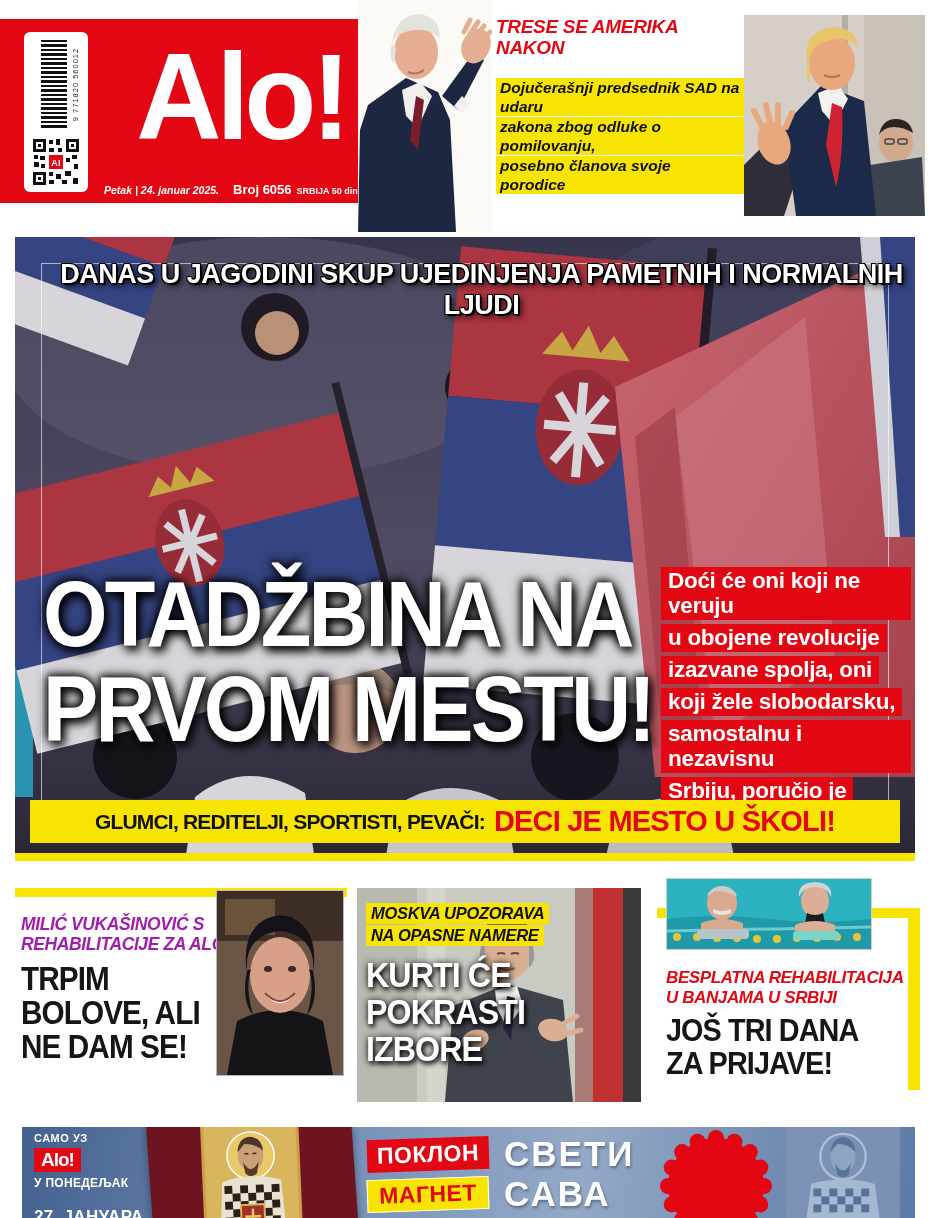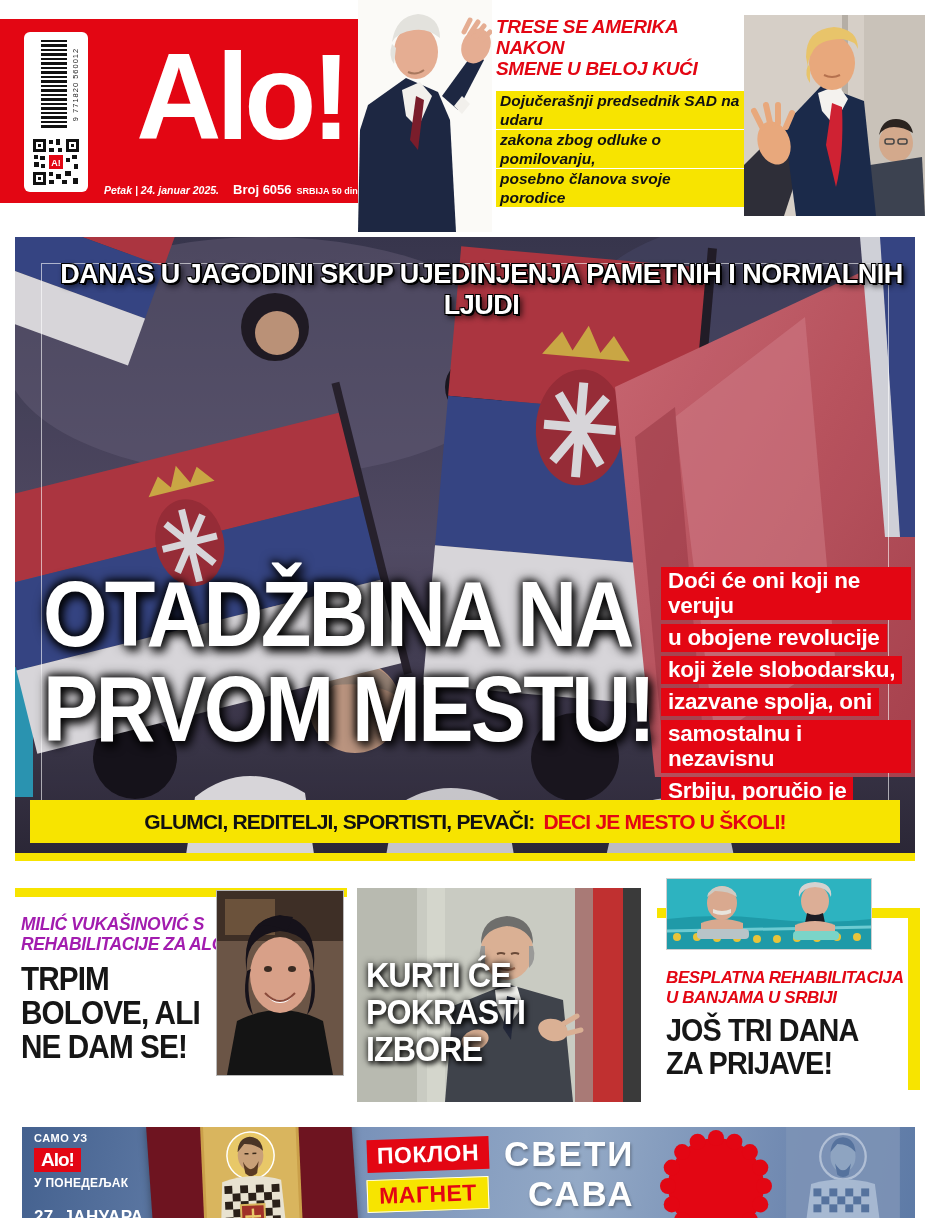--- a/index.html
+++ b/index.html
@@ -25,37 +25,37 @@
 
   
   .biden-photo{left:358px;top:0;width:134px;height:232px;background:#fdfdfb;overflow:hidden;}
   .trump-photo{left:744px;top:15px;width:181px;height:201px;overflow:hidden;background:#d6cfc7;}
 
   
   .top-story{left:496px;top:16px;width:248px;}
   .ts-kicker .bl{display:block;color:#e30613;font-weight:800;font-style:italic;font-size:19px;line-height:21px;letter-spacing:-.3px;}
   .ts-headline{margin-top:8px;}
   .ts-headline .bl{display:block;color:#141414;font-weight:900;font-size:37px;line-height:37px;letter-spacing:-1px;transform:scaleX(.97);transform-origin:0 50%;}
-  .ts-dek{margin-top:12px;}
+  .ts-dek{margin-top:20px;}
   .ts-dek .bl{display:table;background:#f7e400;color:#111;font-weight:800;font-style:italic;font-size:15.5px;line-height:19px;padding:0 4px;margin-bottom:1px;}
 
   
   .main-image{left:15px;top:237px;width:900px;height:624px;overflow:hidden;background:#474258;}
   .mi-frame{position:absolute;left:26px;right:26px;top:26px;bottom:26px;border:1px solid rgba(255,255,255,.6);pointer-events:none;}
   .mi-banner{position:absolute;left:0;right:0;top:22px;text-align:center;color:#fff;font-weight:800;font-size:27px;letter-spacing:-.5px;
              text-shadow:2px 2px 0 #000,-1px -1px 0 #000,1px -1px 0 #000,-1px 1px 0 #000,3px 3px 6px #000;padding-left:33px;}
   .mi-headline{position:absolute;left:28px;top:330px;transform:scaleX(.9);transform-origin:0 0;}
   .mi-headline .bl{display:block;color:#fff;font-weight:900;font-size:92px;line-height:95px;letter-spacing:-3px;
              text-shadow:0 0 14px rgba(0,0,0,.9),4px 5px 10px rgba(0,0,0,.95),-2px -2px 8px rgba(0,0,0,.7);}
   .mi-quote{position:absolute;left:646px;top:330px;width:250px;}
   .mi-quote .bl{display:table;background:#e30613;color:#fff;font-weight:700;font-size:22.5px;line-height:25px;padding:1px 7px 2px;margin-bottom:4px;letter-spacing:-.3px;}
   .mi-strip{position:absolute;left:15px;right:15px;bottom:18px;height:43px;background:#f7e400;
             display:flex;align-items:center;justify-content:center;white-space:nowrap;}
   .mi-strip .black{color:#111;font-weight:900;font-size:21px;letter-spacing:-.8px;}
-  .mi-strip .red{color:#e30613;font-weight:900;font-size:21px;letter-spacing:-.8px;margin-left:9px;}
+  .mi-strip .red{color:#e30613;font-weight:900;font-size:29px;letter-spacing:-.8px;margin-left:9px;}
   .mi-bottom-border{position:absolute;left:0;right:0;bottom:0;height:8px;background:#f7e400;}
 
   
   .teaser{background:#fff;}
   .t1{left:15px;top:888px;width:332px;height:214px;}
   .t1-bar{position:absolute;left:0;top:0;width:100%;height:9px;background:#f7e400;}
   .t1-kicker{position:absolute;left:6px;top:26px;}
   .t1-kicker .bl{display:block;color:#a21caf;font-weight:800;font-style:italic;font-size:17.5px;line-height:20px;letter-spacing:-.4px;}
   .t1-headline{position:absolute;left:6px;top:74px;transform:scaleX(.9);transform-origin:0 0;}
   .t1-headline .bl{display:block;color:#161616;font-weight:900;font-size:33px;line-height:34px;letter-spacing:-1px;}
@@ -85,21 +85,21 @@
   .pr-alo{display:inline-block;background:#e30613;color:#fff;font-weight:900;font-size:19px;letter-spacing:-1px;padding:2px 7px 3px;margin:4px 0 5px;}
   .pr-day{color:#fff;font-weight:900;font-size:12px;letter-spacing:.3px;margin-bottom:19px;}
   .pr-date{color:#fff;font-weight:700;font-size:17px;letter-spacing:.3px;margin-bottom:4px;}
   .pr-holiday{color:#f7e400;font-weight:900;font-size:10.5px;letter-spacing:.4px;}
   .pr-saint-panel{position:absolute;left:128px;top:-8px;width:205px;height:120px;background:#6e1420;transform:rotate(-4deg);box-shadow:0 0 8px rgba(0,0,0,.4);}
   .pr-saint{position:absolute;left:20px;top:3px;width:163px;height:118px;transform:rotate(1.5deg);}
   .pr-gift{position:absolute;left:345px;top:11px;width:122px;height:33px;background:#e30613;color:#fff;font-weight:900;font-size:23px;
            display:flex;align-items:center;justify-content:center;transform:rotate(-2deg);letter-spacing:.5px;}
   .pr-item{position:absolute;left:345px;top:51px;width:122px;height:33px;background:#f7e400;color:#e30613;font-weight:900;font-size:23px;
            display:flex;align-items:center;justify-content:center;transform:rotate(-2deg);letter-spacing:.5px;border:1px solid #fff;}
-  .pr-title{position:absolute;left:482px;top:7px;text-align:right;}
+  .pr-title{position:absolute;left:482px;top:7px;}
   .pr-title .bl{display:block;color:#fff;font-weight:900;font-size:35px;line-height:40px;letter-spacing:2px;text-shadow:1px 2px 3px rgba(0,0,0,.35);}
   .pr-badge{position:absolute;left:638px;top:3px;width:112px;height:112px;}
   .pr-badge-text{position:absolute;left:0;top:20px;width:112px;text-align:center;color:#fff;line-height:1;}
   .pr-badge-text .l1,.pr-badge-text .l2{font-weight:900;font-size:13px;letter-spacing:.5px;display:block;margin-bottom:3px;}
   .pr-badge-size{font-weight:900;font-size:21px;display:inline-block;margin-top:2px;}
   .pr-badge-unit{font-weight:700;font-size:9px;}
   .pr-faded{position:absolute;right:8px;top:0;width:128px;height:91px;opacity:.9;}
 </style>
 </head>
 <body>
@@ -170,21 +170,20 @@
       <path d="M84,96 L116,52 L126,60 L100,110 Z" fill="#1d2742"></path>
       <ellipse cx="118" cy="46" rx="14" ry="18" fill="#e5ad92" transform="rotate(25 118 46)"></ellipse>
       <path d="M106,32 L112,20 M112,34 L120,22 M118,36 L126,26 M124,40 L132,32" stroke="#e5ad92" stroke-width="5" stroke-linecap="round"></path>
       <path d="M96,106 L104,96 112,104 104,114 Z" fill="#f2f0ec"></path>
     </svg>
   </div>
 
   <div class="abs top-story">
     <div class="ts-kicker">
         <span class="bl">TRESE SE AMERIKA NAKON</span>
-        <span class="bl">SMENE U BELOJ KUĆI</span>
       </div>
     <div class="ts-dek">
         <span class="bl">Dojučerašnji predsednik SAD na udaru</span>
         <span class="bl">zakona zbog odluke o pomilovanju,</span>
         <span class="bl">posebno članova svoje porodice</span>
       </div>
   </div>
 
   <div class="abs trump-photo">
     <svg width="181" height="201" viewBox="0 0 181 201">
@@ -290,22 +289,22 @@
     </svg>
     <div class="mi-frame"></div>
     <div class="mi-banner">DANAS U JAGODINI SKUP UJEDINJENJA PAMETNIH I NORMALNIH LJUDI</div>
     <div class="mi-headline">
         <span class="bl">OTADŽBINA NA</span>
         <span class="bl">PRVOM MESTU!</span>
       </div>
     <div class="mi-quote">
         <span class="bl">Doći će oni koji ne veruju</span>
         <span class="bl">u obojene revolucije</span>
+        <span class="bl">izazvane spolja, oni</span>
         <span class="bl">koji žele slobodarsku,</span>
-        <span class="bl">izazvane spolja, oni</span>
         <span class="bl">samostalnu i nezavisnu</span>
         <span class="bl">Srbiju, poručio je</span>
         <span class="bl">Aleksandar Vučić</span>
       </div>
     <div class="mi-strip">
       <span class="black">GLUMCI, REDITELJI, SPORTISTI, PEVAČI:</span>
       <span class="red">DECI JE MESTO U ŠKOLI!</span>
     </div>
     <div class="mi-bottom-border"></div>
   </div>
@@ -354,20 +353,24 @@
       <ellipse cx="150" cy="62" rx="26" ry="30" fill="#dab094"></ellipse>
       <path d="M124,56 Q124,30 150,28 Q176,30 176,56 Q170,40 150,38 Q130,40 124,56 Z" fill="#6e6e6c"></path>
       <path d="M124,58 Q120,72 128,80 L128,58 Z" fill="#9a9a98"></path>
       <path d="M176,58 Q180,72 172,80 L172,58 Z" fill="#9a9a98"></path>
       <path d="M140,66 Q144,64 148,66 M154,66 Q158,64 162,66" stroke="#6a4a38" stroke-width="2" fill="none"></path>
       <path d="M142,80 Q150,84 158,80" stroke="#a06a50" stroke-width="2" fill="none"></path>
       <ellipse cx="118" cy="152" rx="14" ry="10" fill="#dab094" transform="rotate(-20 118 152)"></ellipse>
       <ellipse cx="196" cy="142" rx="15" ry="11" fill="#dab094" transform="rotate(15 196 142)"></ellipse>
       <path d="M206,136 L220,128 M208,146 L224,142" stroke="#dab094" stroke-width="5" stroke-linecap="round"></path>
     </svg>
+    <div class="t2-kicker">
+        <span class="bl">MOSKVA UPOZORAVA</span>
+        <span class="bl">NA OPASNE NAMERE</span>
+      </div>
     <div class="t2-headline">
         <span class="bl">KURTI ĆE</span>
         <span class="bl">POKRASTI</span>
         <span class="bl">IZBORE</span>
       </div>
   </div>
 
   <div class="abs teaser t3">
     <div class="t3-bar"></div>
     <div class="t3-rightbar"></div>

